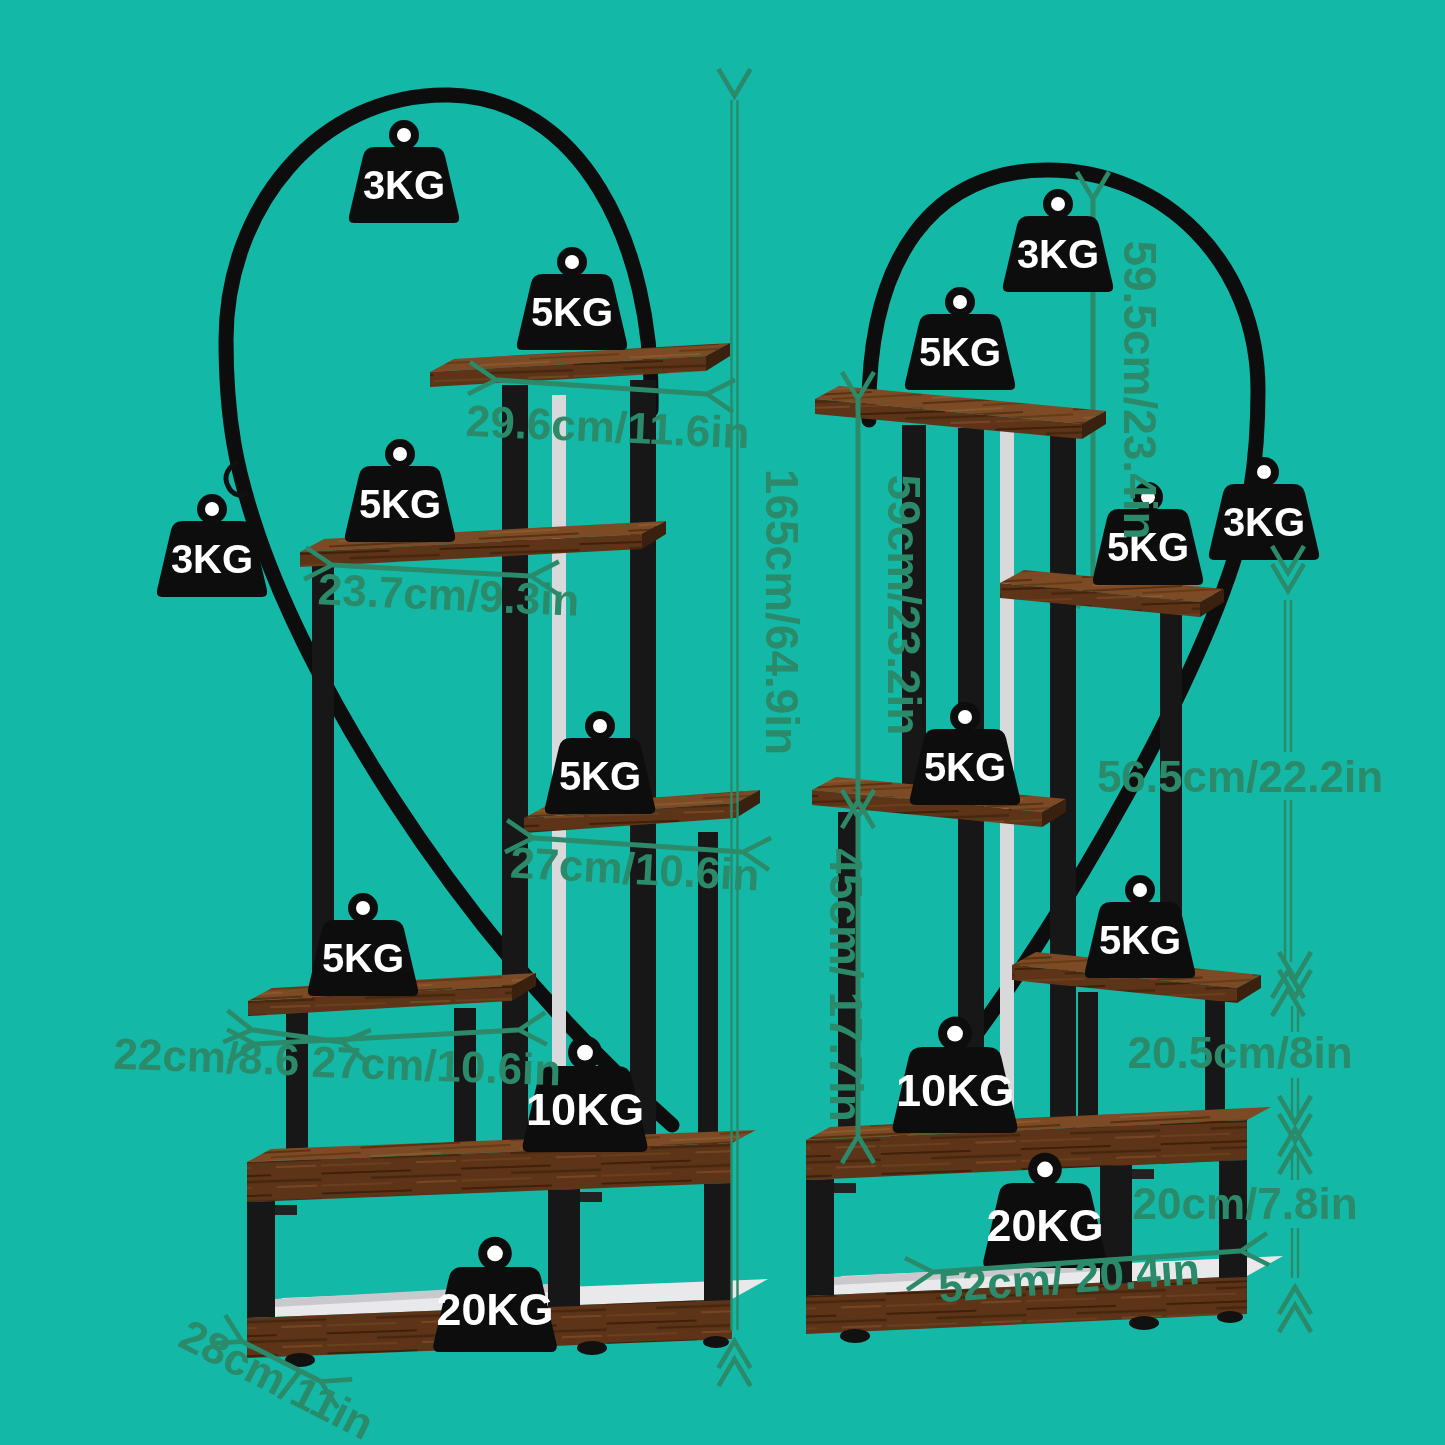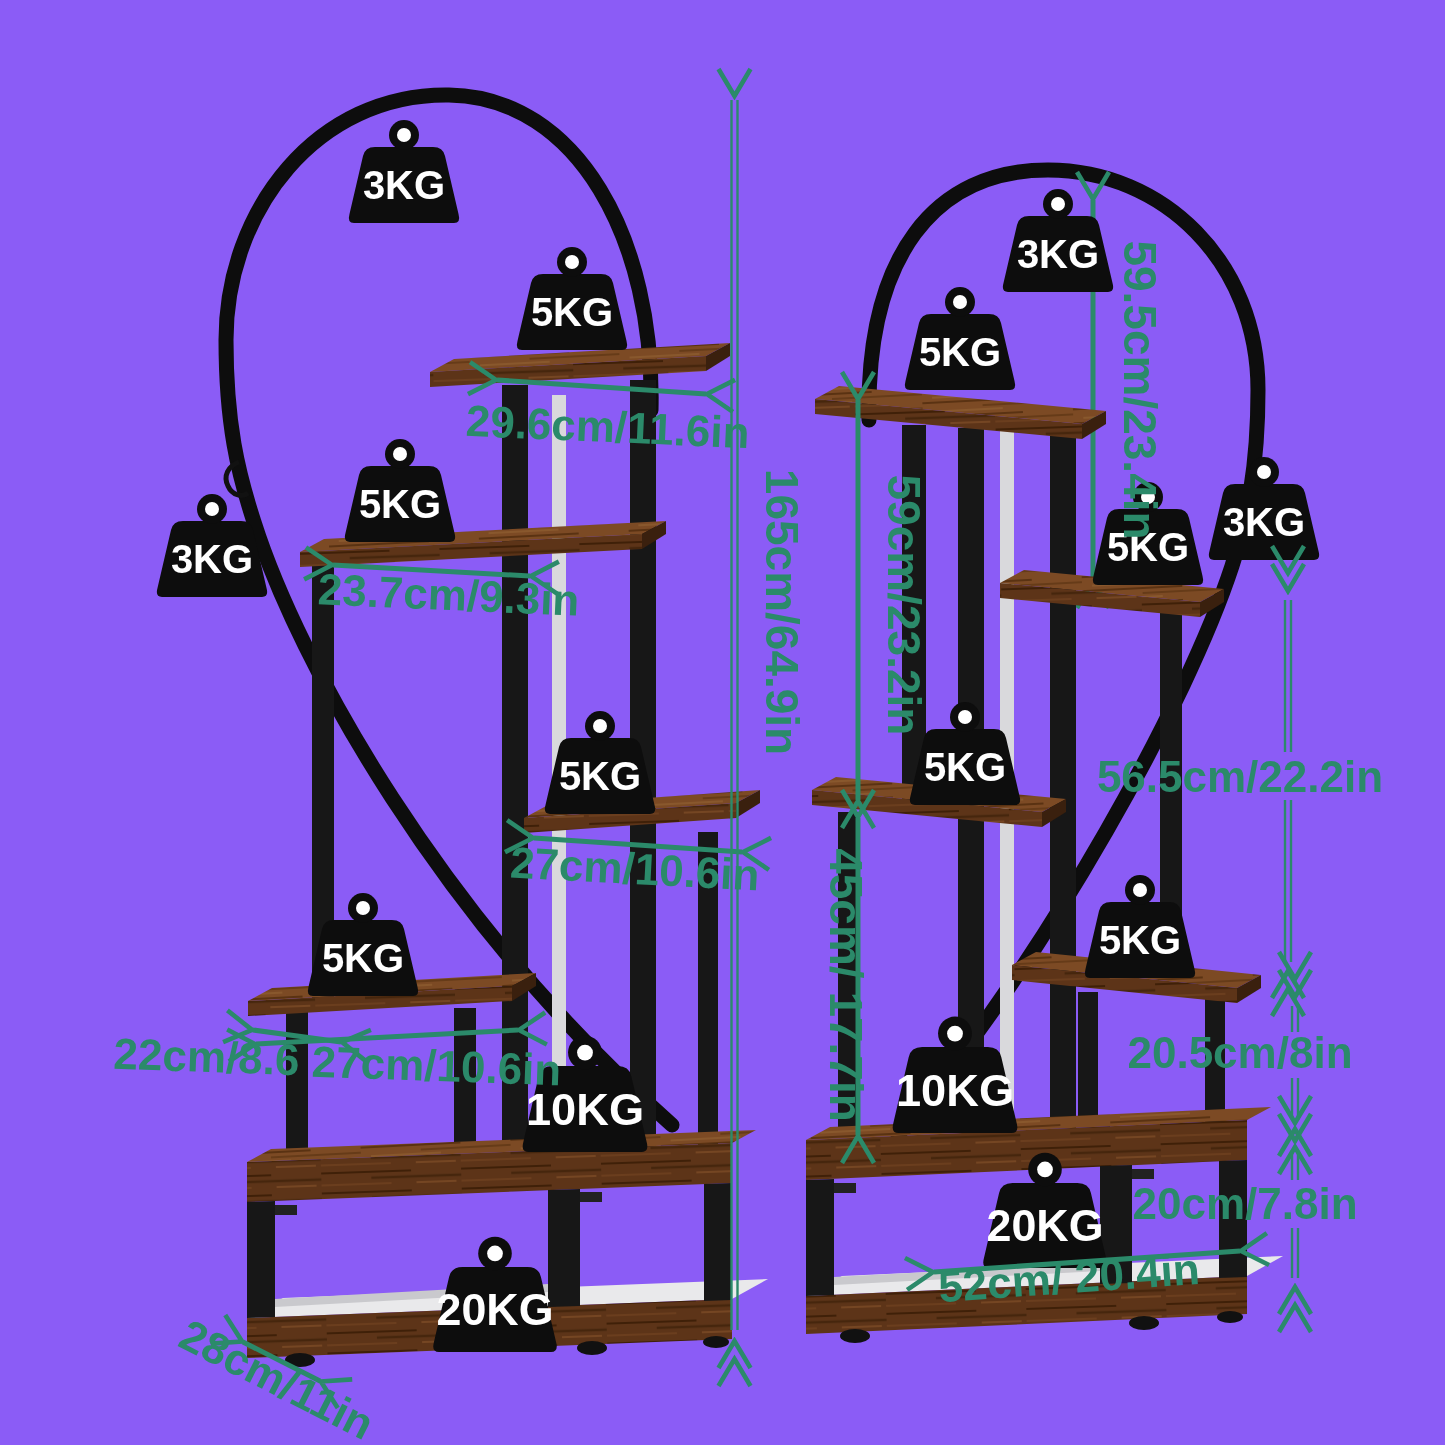--- a/index.html
+++ b/index.html
@@ -1,16 +1,16 @@
 <!DOCTYPE html>
 <html><head>
 <meta charset="utf-8">
 <style>
   html,body{margin:0;padding:0;background:#fff}
-  .stage{position:relative;width:1445px;height:1445px;background:#8b5cf6;overflow:hidden}
+  .stage{position:relative;width:1445px;height:1445px;background:#14b8a6;overflow:hidden}
   svg{display:block}
   .dtx{fill:#2b8a6a;font-family:"Liberation Sans",sans-serif;font-weight:700;font-size:44px;text-anchor:middle}
   .dtx46{font-size:46px}
   .wtext{fill:#fff;font-family:"Liberation Sans",sans-serif;font-weight:700;font-size:40px;text-anchor:middle}
   .shaft{stroke:#2b8a6a;stroke-width:5;fill:none}
   .shaft2{stroke:#2b8a6a;stroke-width:2.4;fill:none}
   .ghost{stroke:transparent;stroke-width:4;fill:none}
   .metal{fill:#171717}
   .lite{fill:#d9d9dc}
   .tube{stroke:#0d0d0d;stroke-width:15;fill:none;stroke-linecap:round}

